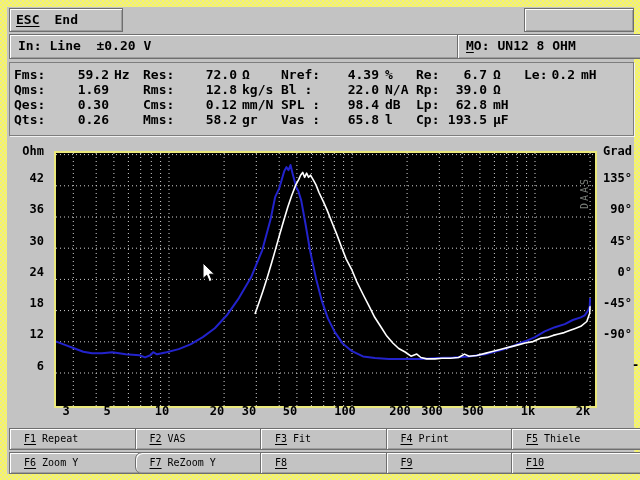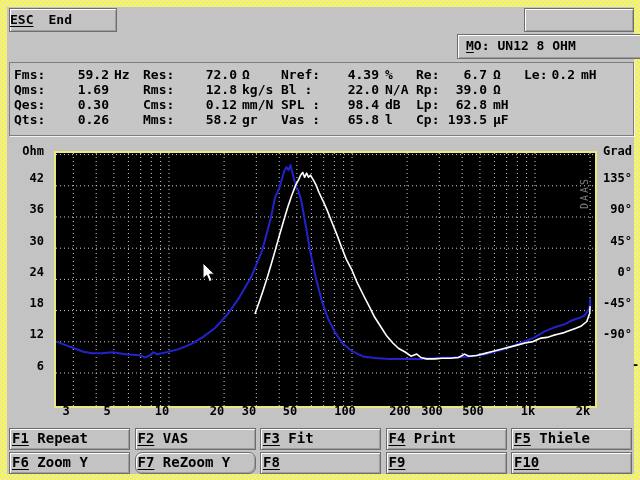--- a/index.html
+++ b/index.html
@@ -11,49 +11,50 @@
     color:#000;
   }
   .content{position:absolute;left:7px;top:7px;width:627px;height:467px;background:#c3c3c3;}
   .raised{position:absolute;background:#c3c3c3;border:1px solid #6e6e6e;
     box-shadow:inset 1px 1px 0 #ffffff, inset -1px -1px 0 #9d9d9d;}
   .sunken{position:absolute;background:#c6c6c6;border:1px solid #7d7d7d;
     box-shadow:1px 1px 0 #f2f2f2;}
   .bar-text{font-size:13px;font-weight:bold;white-space:pre;}
   u{text-underline-offset:2px;}
 
-  .esc-box{left:2px;top:1px;width:106px;height:22px;line-height:21px;}
+  .esc-box{left:2px;top:1px;width:106px;height:22px;line-height:21px;padding-left:6px;}
   .title-box{left:113px;top:1px;width:399px;height:22px;line-height:21px;text-align:center;}
   .spare-box{left:517px;top:1px;width:108px;height:22px;}
   .in-box{left:2px;top:27px;width:443px;height:23px;line-height:22px;padding-left:8px;}
   .mo-box{left:450px;top:27px;width:175px;height:23px;line-height:22px;padding-left:8px;}
   .ml8{margin-left:8px;} .ml14{margin-left:15px;}
 
   .param-panel{left:2px;top:55px;width:623px;height:68px;padding-top:4px;}
   .param-row{position:relative;height:15px;font-size:13px;font-weight:bold;white-space:pre;}
   .param-row span{position:absolute;top:0;}
   .pval{text-align:right;}
 
   .plot-frame{position:absolute;left:47px;top:144px;width:539px;height:253px;background:#000;
     border:2px solid #eae87c;}
   .axis-label{position:absolute;font-size:12px;font-weight:bold;line-height:13px;}
-  .fkey{height:20px;line-height:19px;padding-left:2px;font-size:14px;font-weight:bold;white-space:pre;cursor:pointer;}
+  .fkey{height:20px;line-height:19px;padding-left:14px;font-size:10px;font-weight:normal;white-space:pre;cursor:pointer;}
 
   .cursor{position:absolute;left:202px;top:262px;width:15px;height:22px;z-index:50;}
 </style>
 </head>
 <body>
 
 <div class="content">
 
   <div class="raised bar-text esc-box"><u>ESC</u><span class="ml14">End</span></div>
 
 
   <div class="raised spare-box"></div>
 
+  <div class="raised bar-text in-box"><span>In:</span><span class="ml8">Line  ±0.20 V</span></div>
 
   <div class="raised bar-text mo-box"><span><u>M</u><span>O:</span></span><span class="ml8">UN12 8 OHM</span></div>
 
   <div class="sunken param-panel" id="param-panel">
       <div class="param-row"><span style="left:4px">Fms:</span><span class="pval" style="left:36px;width:63px">59.2</span><span style="left:104px">Hz</span><span style="left:133px">Res:</span><span class="pval" style="left:163px;width:64px">72.0</span><span style="left:232px">Ω</span><span style="left:271px">Nref:</span><span class="pval" style="left:305px;width:64px">4.39</span><span style="left:375px">%</span><span style="left:406px">Re:</span><span class="pval" style="left:415px;width:62px">6.7</span><span style="left:483px">Ω</span><span style="left:514px">Le:</span><span class="pval" style="left:519px;width:46px">0.2</span><span style="left:571px">mH</span></div>
       <div class="param-row"><span style="left:4px">Qms:</span><span class="pval" style="left:36px;width:63px">1.69</span><span style="left:133px">Rms:</span><span class="pval" style="left:163px;width:64px">12.8</span><span style="left:232px">kg/s</span><span style="left:271px">Bl :</span><span class="pval" style="left:305px;width:64px">22.0</span><span style="left:375px">N/A</span><span style="left:406px">Rp:</span><span class="pval" style="left:415px;width:62px">39.0</span><span style="left:483px">Ω</span></div>
       <div class="param-row"><span style="left:4px">Qes:</span><span class="pval" style="left:36px;width:63px">0.30</span><span style="left:133px">Cms:</span><span class="pval" style="left:163px;width:64px">0.12</span><span style="left:232px">mm/N</span><span style="left:271px">SPL :</span><span class="pval" style="left:305px;width:64px">98.4</span><span style="left:375px">dB</span><span style="left:406px">Lp:</span><span class="pval" style="left:415px;width:62px">62.8</span><span style="left:483px">mH</span></div>
       <div class="param-row"><span style="left:4px">Qts:</span><span class="pval" style="left:36px;width:63px">0.26</span><span style="left:133px">Mms:</span><span class="pval" style="left:163px;width:64px">58.2</span><span style="left:232px">gr</span><span style="left:271px">Vas :</span><span class="pval" style="left:305px;width:64px">65.8</span><span style="left:375px">l</span><span style="left:406px">Cp:</span><span class="pval" style="left:415px;width:62px">193.5</span><span style="left:483px">µF</span></div>
     </div>
 

